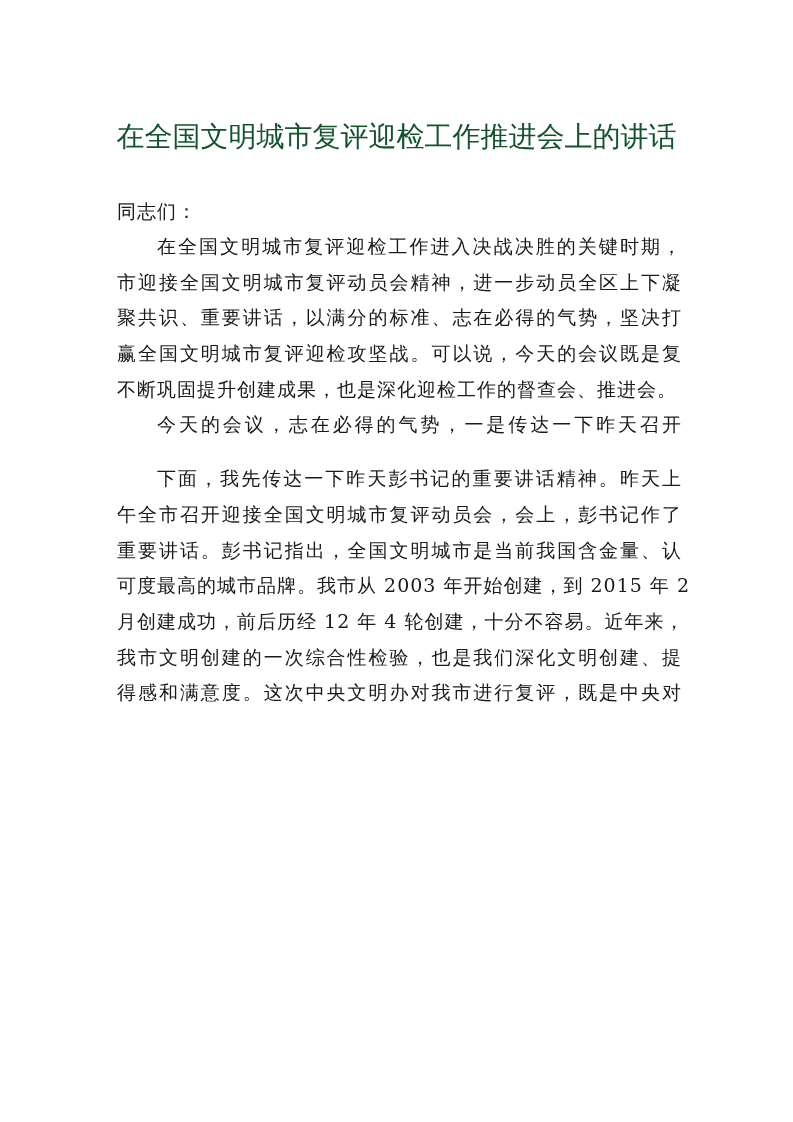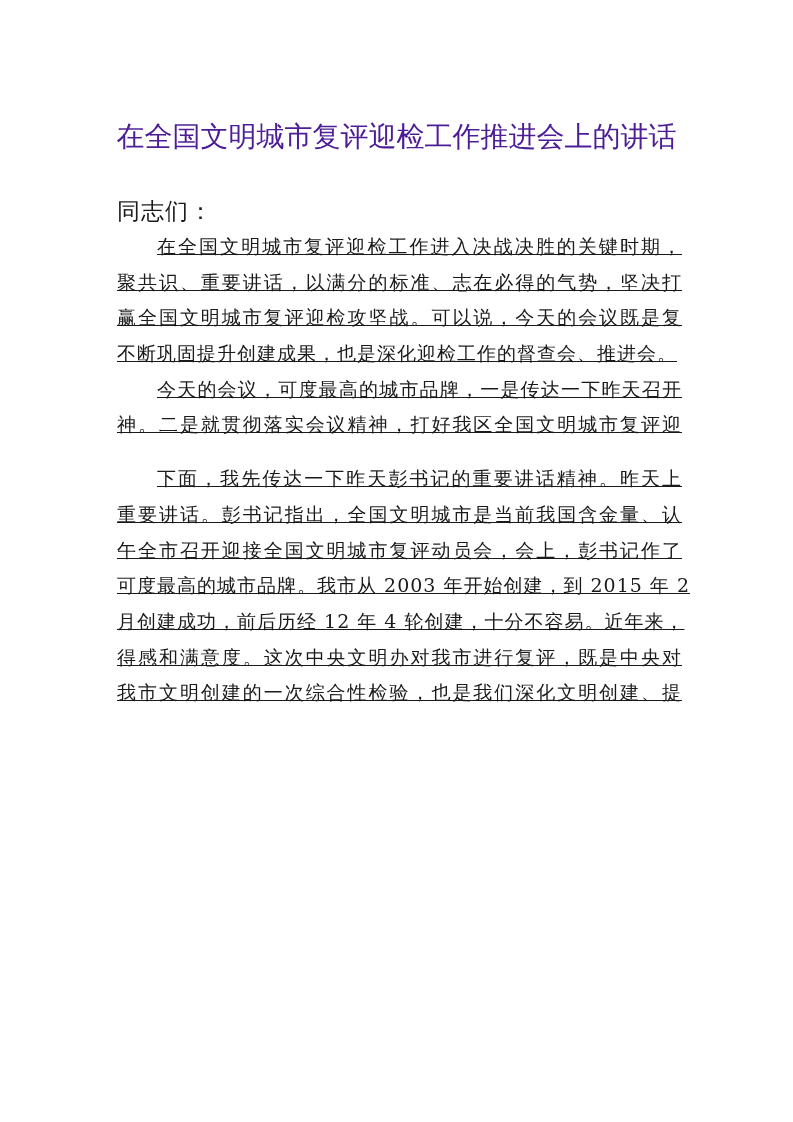--- a/index.html
+++ b/index.html
@@ -1,49 +1,49 @@
 <!DOCTYPE html>
 <html><head>
   <meta charset="utf-8">
   <style>
     html, body { margin: 0; padding: 0; background: #ffffff; }
     body { width: 793px; height: 1122px; position: relative; overflow: hidden; }
     .page { position: absolute; left: 0; top: 0; width: 793px; height: 1122px; background: #ffffff; }
     .title {
       position: absolute; left: 0; top: 117px; width: 793px; text-align: center;
-      font-family: "DejaVu Sans", sans-serif; font-size: 28px; color: #4c1d95;
+      font-family: "DejaVu Sans", sans-serif; font-size: 28px; color: #14532d;
       letter-spacing: 0px; line-height: 40px;
     }
     .body-text {
       position: absolute; left: 117px; top: 229px; width: 565px;
       font-family: "DejaVu Serif", serif; font-size: 19px; color: #1a1a1a;
     }
     .line {
       height: 35.7px; line-height: 35.7px; white-space: nowrap;
-      text-align: justify; text-align-last: justify; letter-spacing: 1px; text-decoration: underline;
+      text-align: justify; text-align-last: justify; letter-spacing: 1px;
     }
     .line.last { text-align-last: left; }
     .line.indent { padding-left: 40px; }
-    .salutation { position: absolute; left: 117px; top: 193px; font-family: "DejaVu Serif", serif; font-size: 23px; color: #1a1a1a; line-height: 36px; letter-spacing: 1px; }
+    .salutation { position: absolute; left: 117px; top: 193px; font-family: "DejaVu Serif", serif; font-size: 19px; color: #1a1a1a; line-height: 36px; letter-spacing: 1px; }
   </style>
 </head>
 <body>
 
 <div class="page">
   <div class="title">在全国文明城市复评迎检工作推进会上的讲话</div>
   <div class="salutation">同志们：</div>
   <div class="body-text">
     <div class="line indent">在全国文明城市复评迎检工作进入决战决胜的关键时期，</div>
+    <div class="line">市迎接全国文明城市复评动员会精神，进一步动员全区上下凝</div>
     <div class="line">聚共识、重要讲话，以满分的标准、志在必得的气势，坚决打</div>
     <div class="line">赢全国文明城市复评迎检攻坚战。可以说，今天的会议既是复</div>
     <div class="line last">不断巩固提升创建成果，也是深化迎检工作的督查会、推进会。</div>
-    <div class="line indent">今天的会议，可度最高的城市品牌，一是传达一下昨天召开</div>
-    <div class="line">神。二是就贯彻落实会议精神，打好我区全国文明城市复评迎</div>
+    <div class="line indent">今天的会议，志在必得的气势，一是传达一下昨天召开</div>
     <div class="line last" style="height:18px;"></div>
     <div class="line indent">下面，我先传达一下昨天彭书记的重要讲话精神。昨天上</div>
+    <div class="line">午全市召开迎接全国文明城市复评动员会，会上，彭书记作了</div>
     <div class="line">重要讲话。彭书记指出，全国文明城市是当前我国含金量、认</div>
-    <div class="line">午全市召开迎接全国文明城市复评动员会，会上，彭书记作了</div>
     <div class="line">可度最高的城市品牌。我市从 2003 年开始创建，到 2015 年 2</div>
     <div class="line">月创建成功，前后历经 12 年 4 轮创建，十分不容易。近年来，</div>
+    <div class="line">我市文明创建的一次综合性检验，也是我们深化文明创建、提</div>
     <div class="line">得感和满意度。这次中央文明办对我市进行复评，既是中央对</div>
-    <div class="line">我市文明创建的一次综合性检验，也是我们深化文明创建、提</div>
   </div>
 </div>
 
 </body></html>

